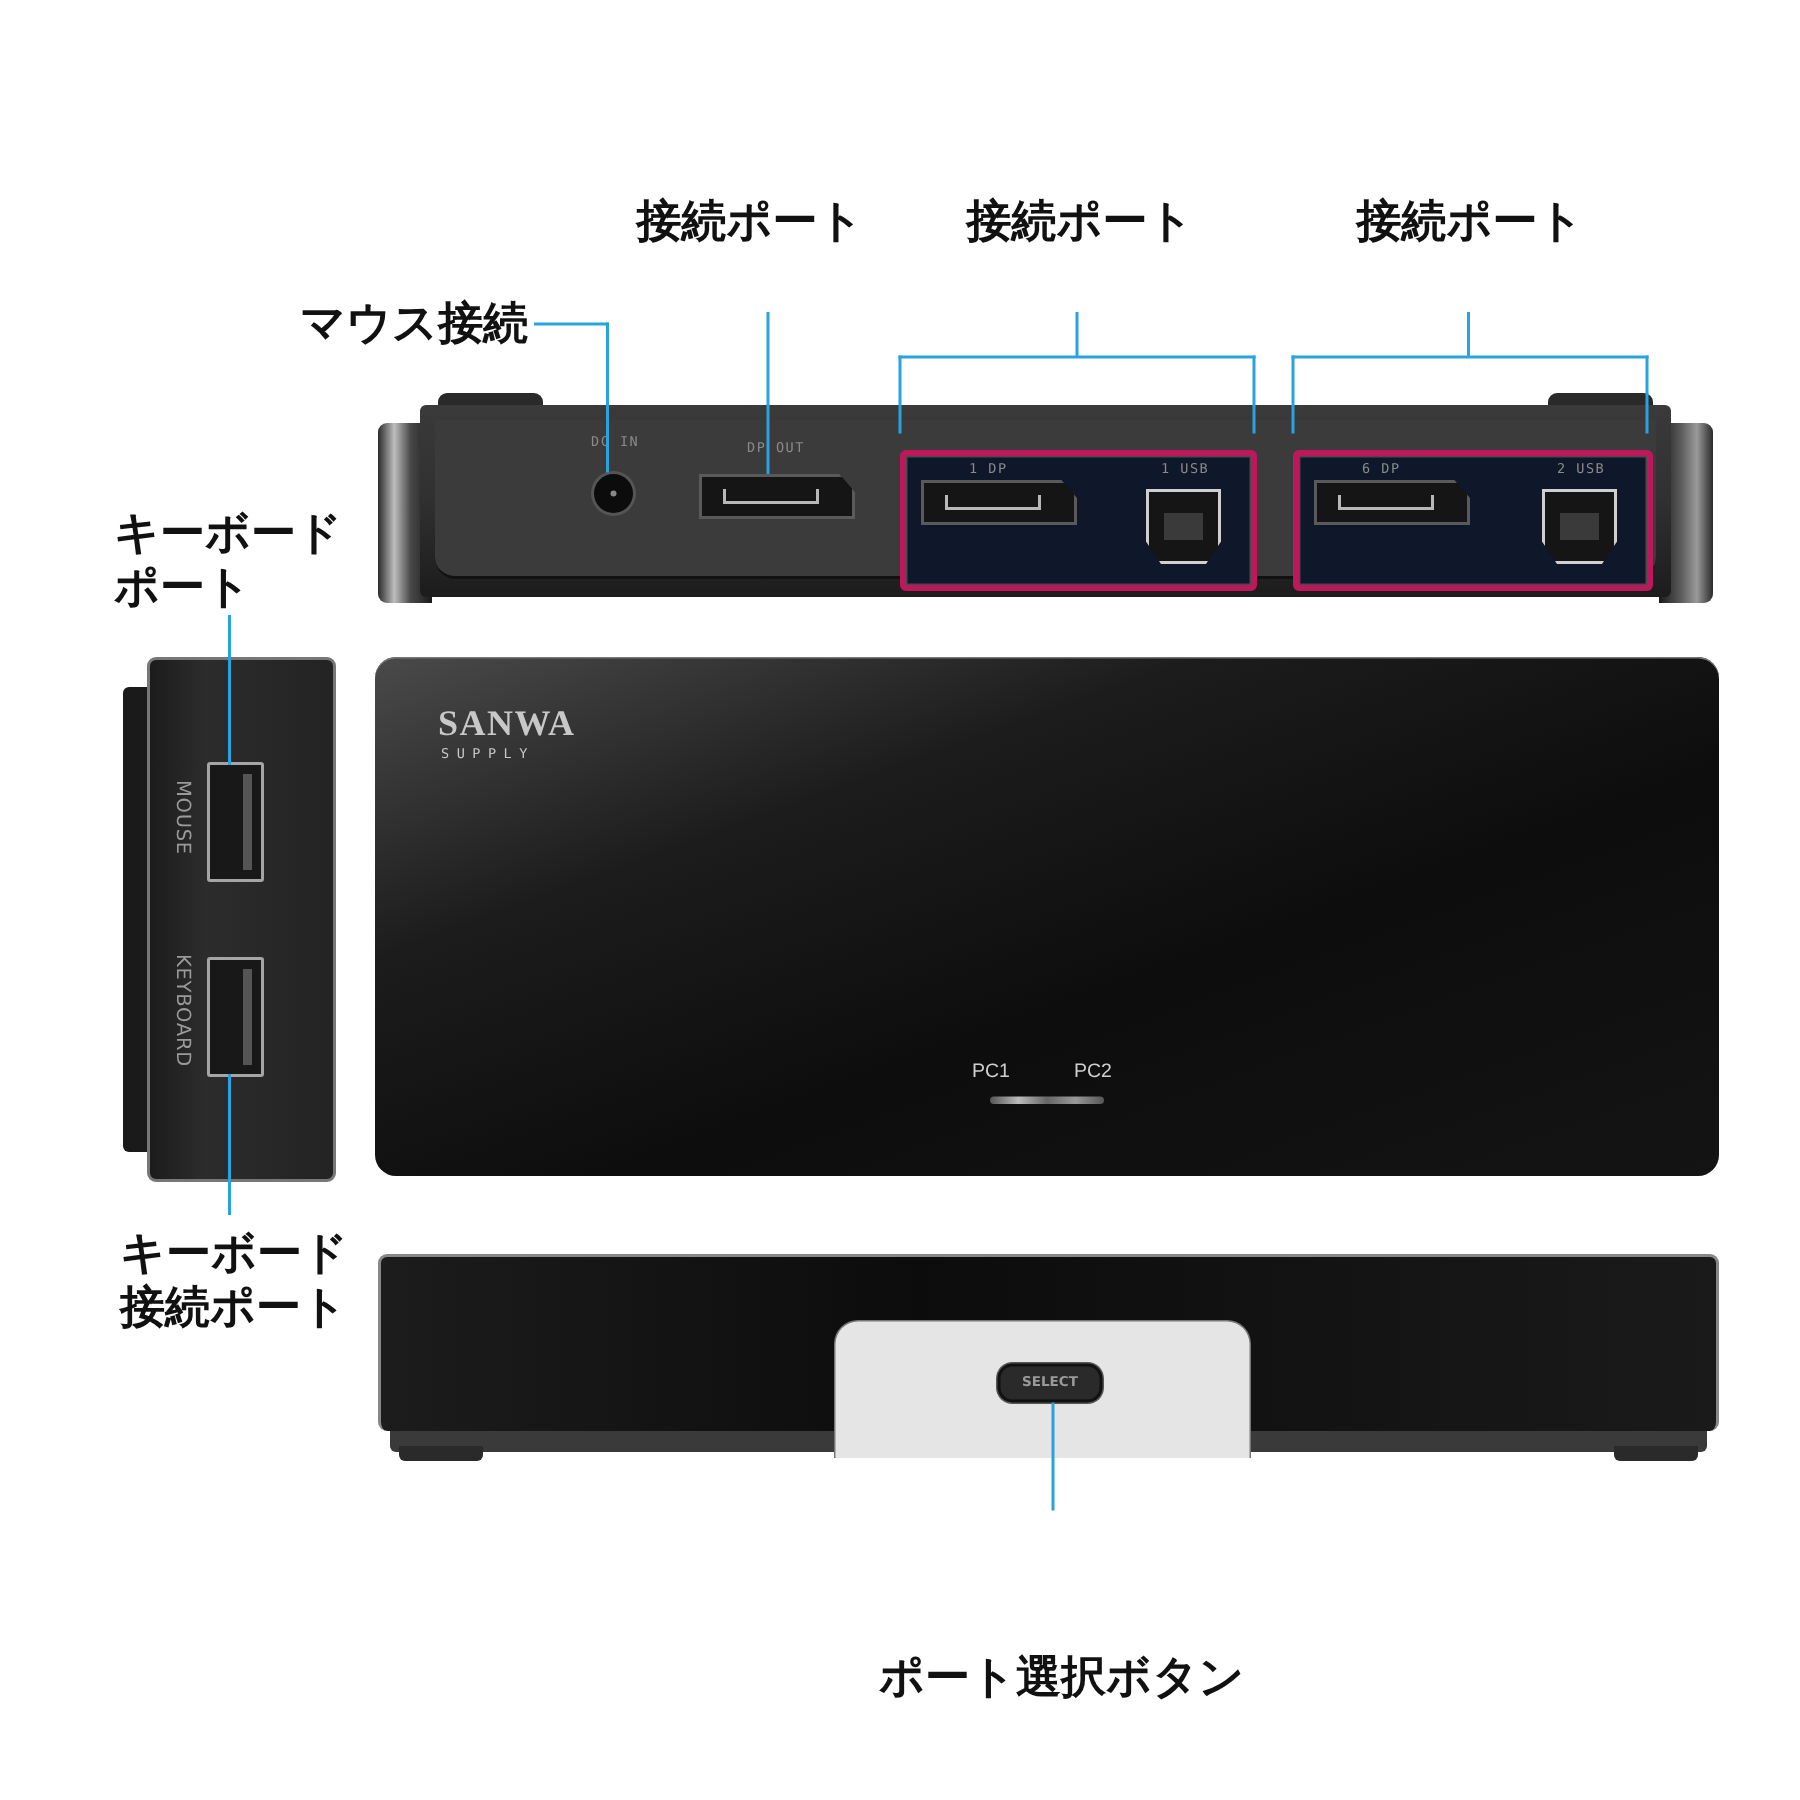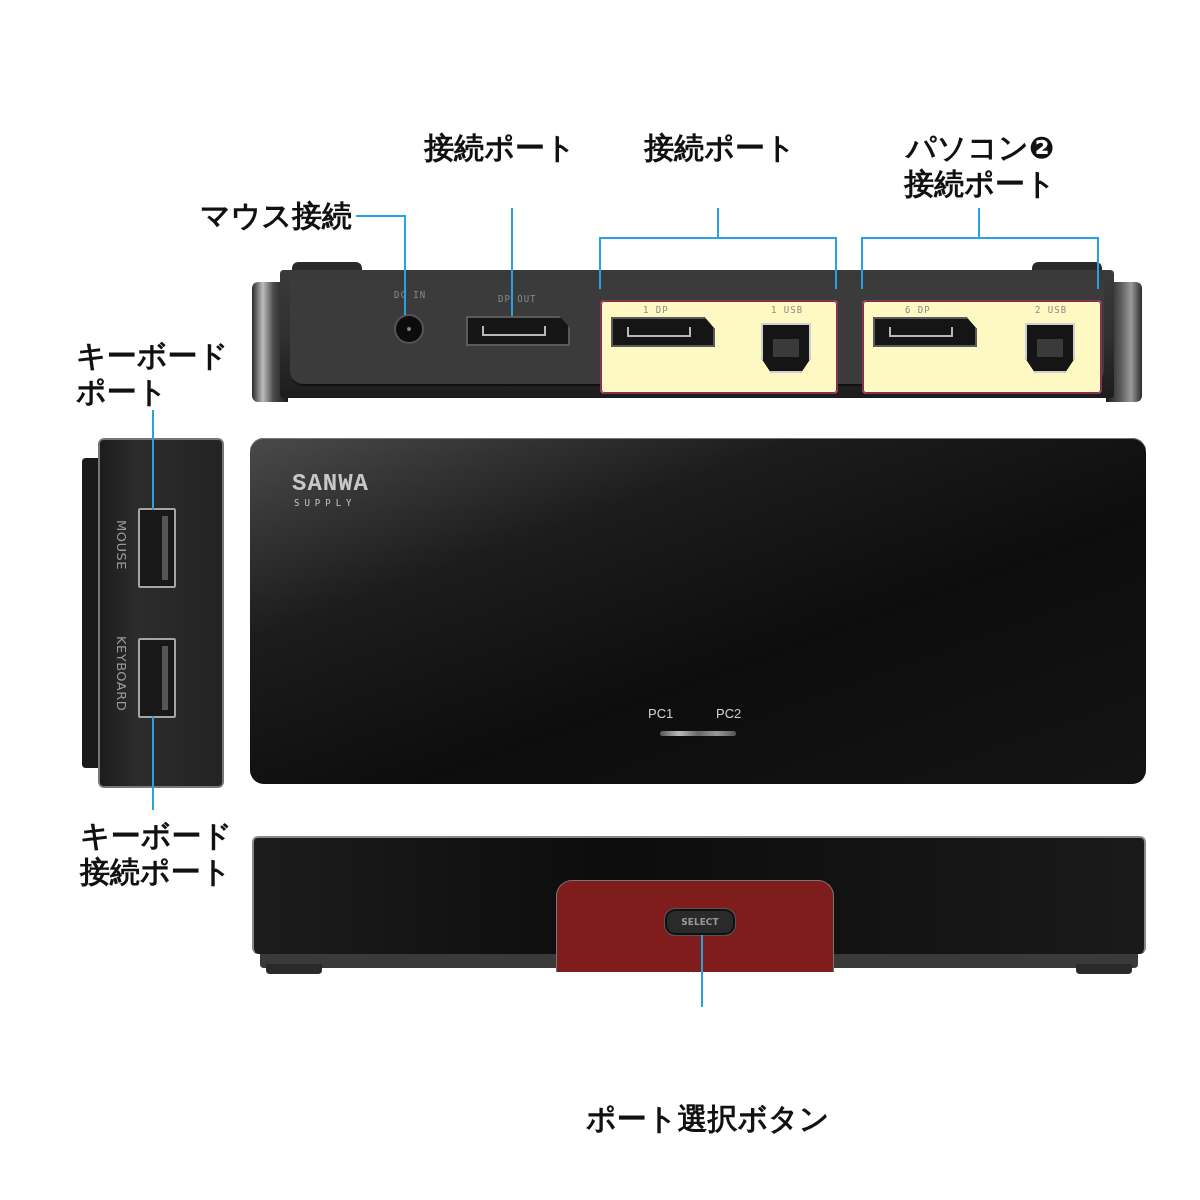--- a/index.html
+++ b/index.html
@@ -17,21 +17,21 @@
   #rear { left: 252px; top: 262px; width: 890px; height: 140px; }
   #rear .bumpL { position:absolute; left:0; top:20px; width:36px; height:120px; border-radius:6px 0 0 6px;
      background: linear-gradient(90deg,#2a2a2a 0%,#bdbdbd 30%,#4a4a4a 60%,#1a1a1a 100%); }
   #rear .bumpR { position:absolute; right:0; top:20px; width:36px; height:120px; border-radius:0 6px 6px 0;
      background: linear-gradient(90deg,#1a1a1a 0%,#5a5a5a 40%,#9a9a9a 70%,#2a2a2a 100%); }
   #rear .foot { position:absolute; top:0; width:70px; height:14px; border-radius:6px 6px 0 0; background:#2a2a2a; }
   #rear .body { position:absolute; left:28px; right:28px; top:8px; height:128px; border-radius:4px;
      background: linear-gradient(180deg,#3a3a3a 0%,#303030 50%,#1c1c1c 100%); }
   #rear .face { position:absolute; left:10px; right:10px; top:10px; bottom:12px; border-radius:0 0 14px 14px;
      background:#3b3b3b; border-bottom:2px solid #111; }
-  .panel { position:absolute; top:20px; height:94px; border:1px solid #be185d; border-radius:4px; background:#fef9c3;
+  .panel { position:absolute; top:20px; height:94px; border:4px solid #be185d; border-radius:4px; background:#0f172a;
      box-shadow: inset 0 0 0 1px #4a4a4a; }
   .dp { position:absolute; width:104px; height:30px; background:#151515; border:2px solid #5a5a5a;
      clip-path: polygon(0 0, 90% 0, 100% 40%, 100% 100%, 0 100%); }
   .dp::after { content:""; position:absolute; left:14px; right:22px; top:8px; height:8px; border:2px solid #b8b8b8; border-top:none; }
   .usbb { position:absolute; width:50px; height:50px; background:#151515; border:2px solid #cfcfcf;
      clip-path: polygon(0 0,100% 0,100% 70%,80% 100%,20% 100%,0 70%); }
   .usbb::after { content:""; position:absolute; left:10px; right:10px; top:14px; height:18px; background:#3a3a3a; }
   .tinylbl { position:absolute; font-size:9px; color:#8a8a8a; font-family:"DejaVu Sans Mono", monospace; letter-spacing:1px; }
   .dc { position:absolute; width:26px; height:26px; border-radius:50%; background:#0c0c0c; box-shadow:0 0 0 2px #555; }
   .dc::after { content:""; position:absolute; left:11px; top:11px; width:4px; height:4px; border-radius:50%; background:#888; }
@@ -41,48 +41,47 @@
   #side .rail { position:absolute; left:0; top:20px; width:20px; height:310px; background:#1a1a1a; border-radius:4px; }
   #side .body { position:absolute; left:16px; right:0; top:0; height:350px; border-radius:6px;
      background: linear-gradient(90deg,#1c1c1c 0%,#2c2c2c 30%,#232323 100%); border:2px solid #777; }
   .usba { position:absolute; width:38px; height:80px; background:#181818; border:2px solid #a5a5a5; border-radius:2px; }
   .usba::after { content:""; position:absolute; right:6px; top:6px; width:6px; bottom:6px; background:#555; }
   .vtext { position:absolute; color:#9a9a9a; font-size:13px; writing-mode: vertical-rl; font-family:"DejaVu Sans", sans-serif; letter-spacing:0.5px; }
 
   
   #top { left: 250px; top: 438px; width: 896px; height: 346px; border-radius: 14px;
      background: linear-gradient(160deg,#4a4a4a 0%,#1c1c1c 30%,#0d0d0d 60%,#141414 100%); box-shadow: inset 0 1px 0 #777; }
-  #logo1 { position:absolute; left:42px; top:32px; font-size:24px; color:#c8c8c8; font-weight:bold; letter-spacing:1px; font-family:Liberation Mono, monospace; }
+  #logo1 { position:absolute; left:42px; top:32px; font-size:24px; color:#c8c8c8; font-weight:bold; letter-spacing:1px; font-family:Liberation Serif, serif; }
   #logo2 { position:absolute; left:44px; top:60px; font-size:9px; color:#c8c8c8; letter-spacing:5px; font-family:"DejaVu Sans Mono", monospace; }
   .pc { position:absolute; top:268px; font-size:13px; color:#cfcfcf; font-family:"Liberation Sans", sans-serif; }
   #led { position:absolute; left:410px; top:293px; width:76px; height:5px; border-radius:3px; background: linear-gradient(90deg,#555,#bbb,#666,#999,#555); }
 
   
   #front { left: 252px; top: 836px; width: 894px; height: 138px; }
   #front .body { position:absolute; left:0; right:0; top:0; height:118px; border-radius:6px;
      background: linear-gradient(90deg,#1c1c1c 0%,#0c0c0c 40%,#1a1a1a 100%); border:2px solid #888; border-bottom:none; }
   #front .base { position:absolute; left:8px; right:8px; top:118px; height:14px; background:#3a3a3a; border-radius:0 0 4px 4px; }
   #front .foot { position:absolute; top:128px; width:56px; height:10px; background:#2a2a2a; border-radius:0 0 4px 4px; }
   #front .tab { position:absolute; left:304px; top:44px; width:278px; height:92px; border-radius:16px 16px 0 0;
-     background:#7f1d1d; border:1px solid #777; border-bottom:none; }
+     background:#e5e5e5; border:1px solid #777; border-bottom:none; }
   #selbtn { position:absolute; left:108px; top:28px; width:70px; height:26px; border-radius:10px; background:#2a2a2a;
      border:2px solid #111; box-shadow:0 0 0 1px #555; color:#9a9a9a; font-size:9px; text-align:center; line-height:22px;
      font-family:"DejaVu Sans", sans-serif; font-weight:bold; }
 </style>
 </head>
 <body>
 
 <div class="label center" style="left:400px; top:130px; width:200px;">
   <div>接続ポート</div>
 </div>
 <div class="label center" style="left:620px; top:130px; width:200px;">
   <div>接続ポート</div>
 </div>
 <div class="label center" style="left:880px; top:130px; width:200px;">
-  <div>パソコン❷</div>
   <div>接続ポート</div>
 </div>
 <div class="label" style="left:200px; top:198px;">マウス接続</div>
 <div class="label" style="left:76px; top:338px;">
   <div>キーボード</div>
   <div>ポート</div>
 </div>
 <div class="label" style="left:80px; top:818px;">
   <div>キーボード</div>
   <div>接続ポート</div>

